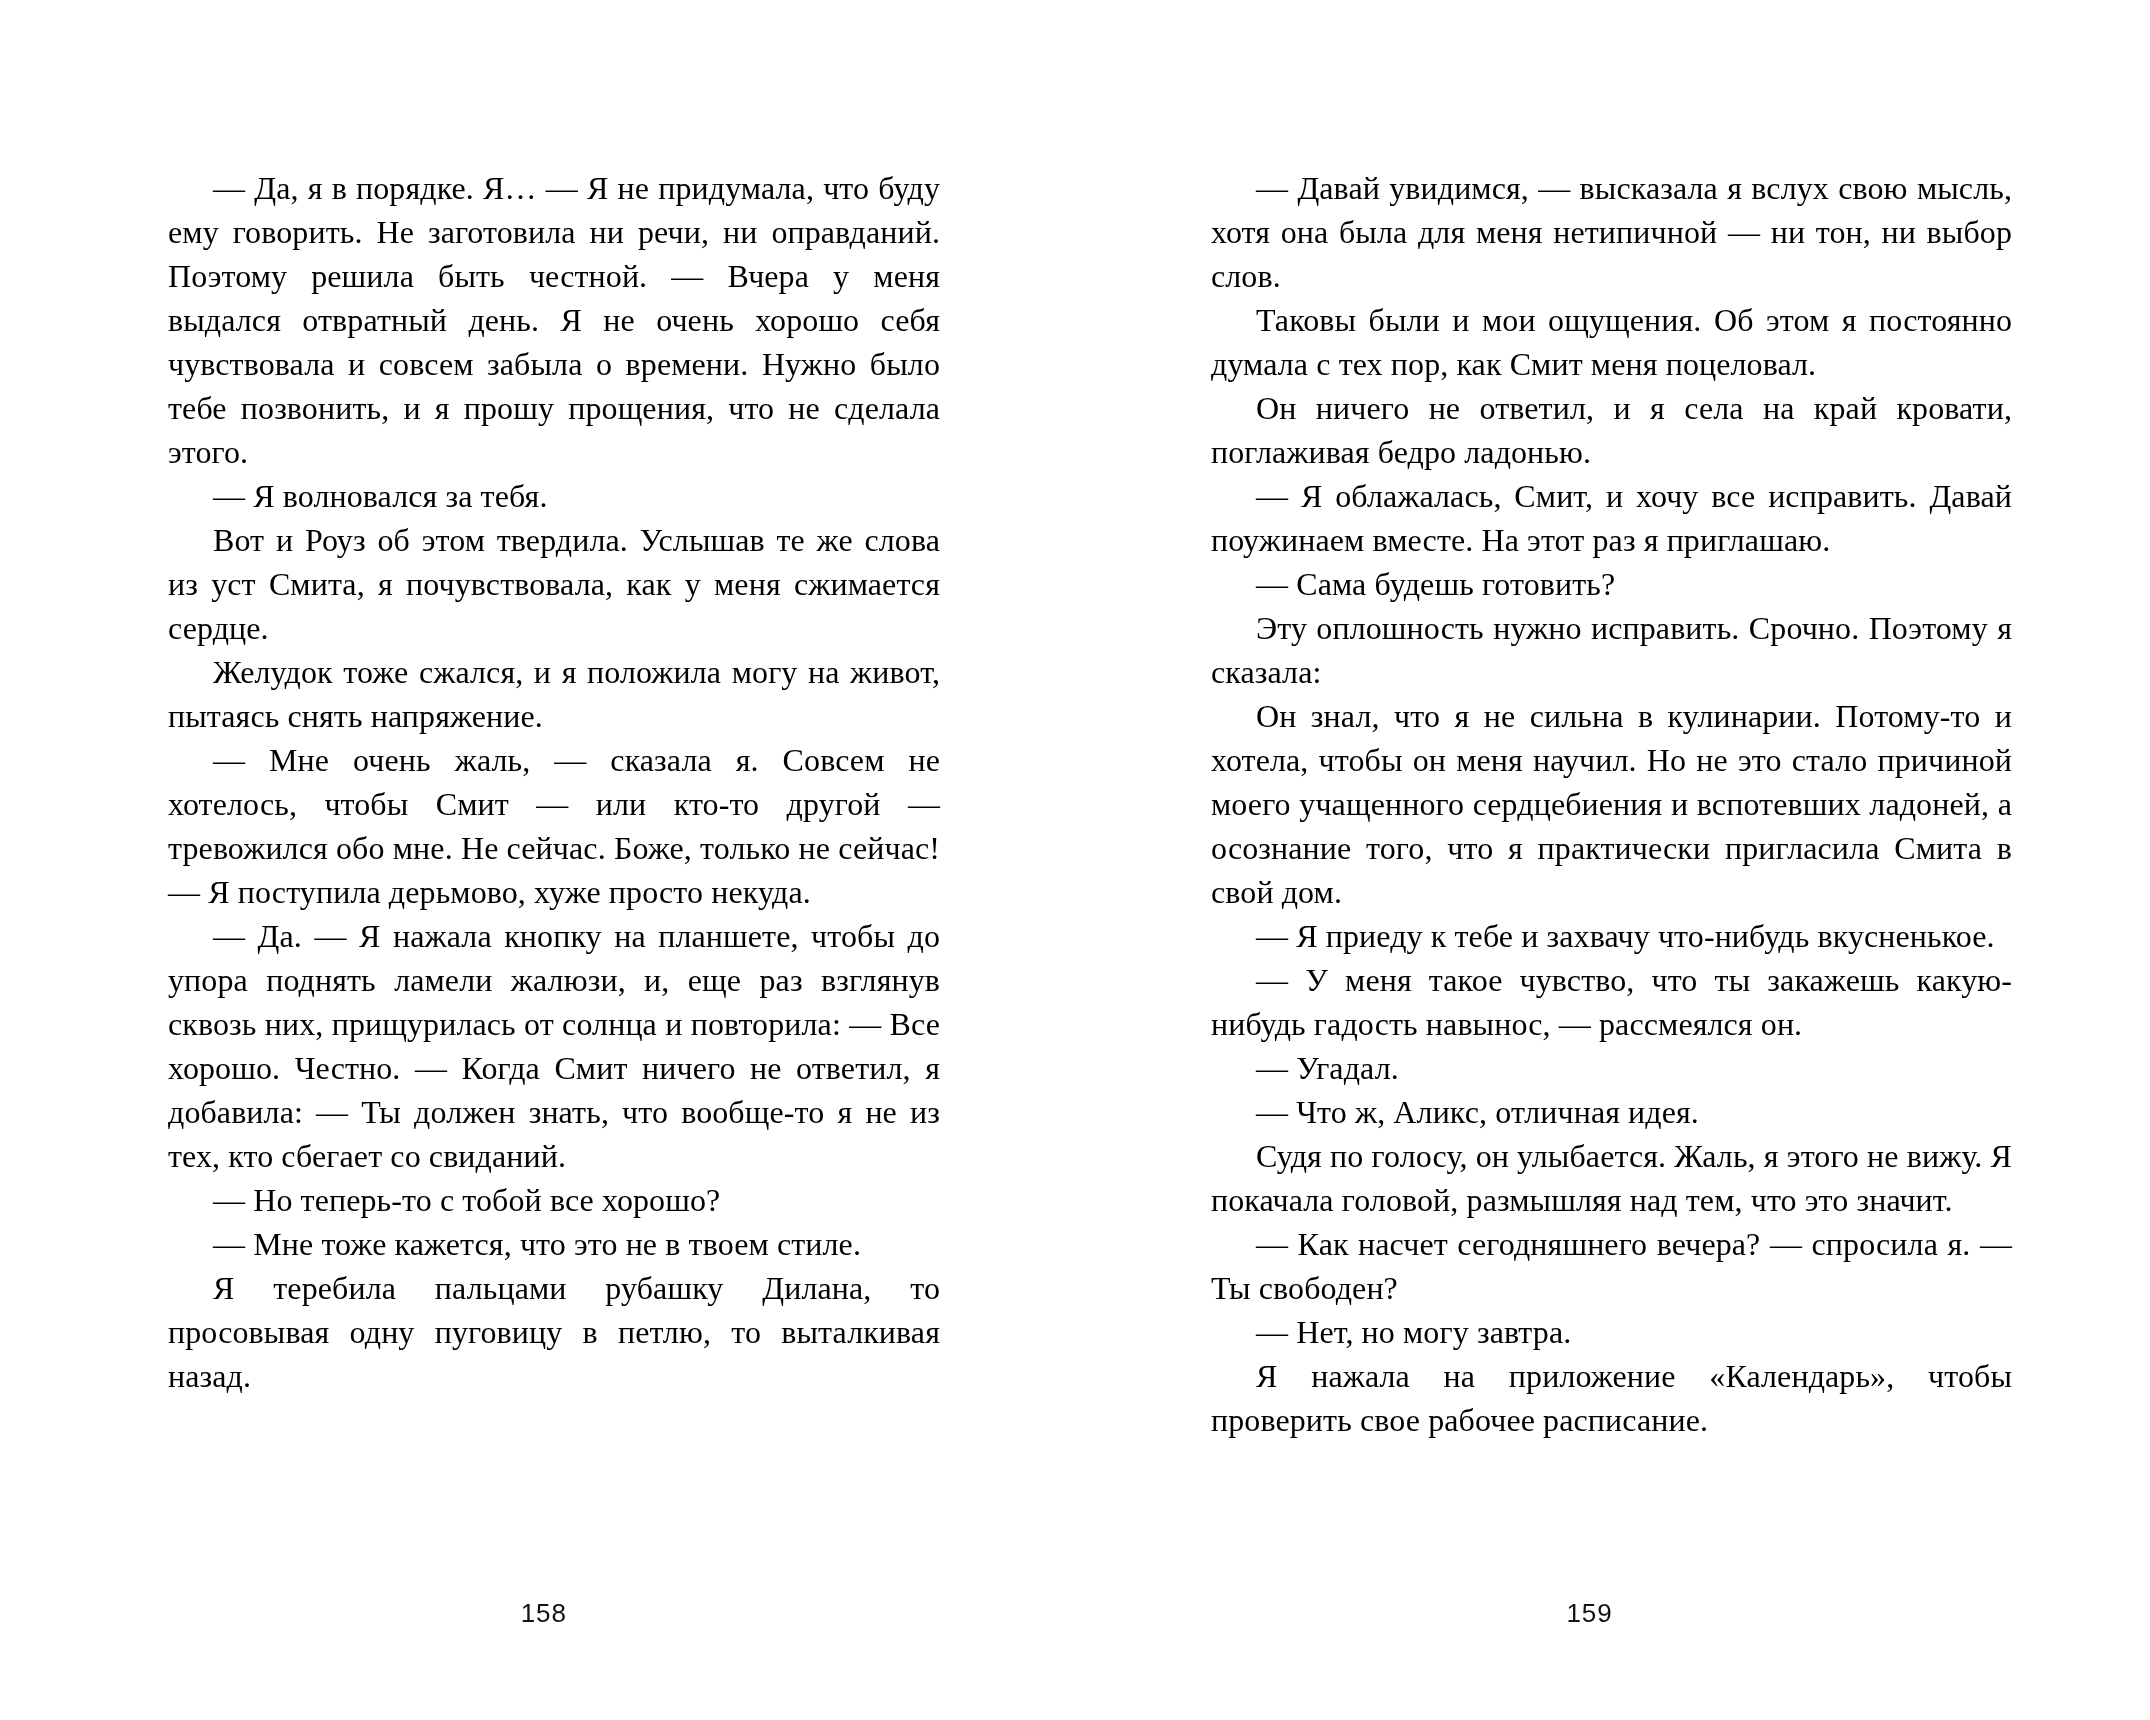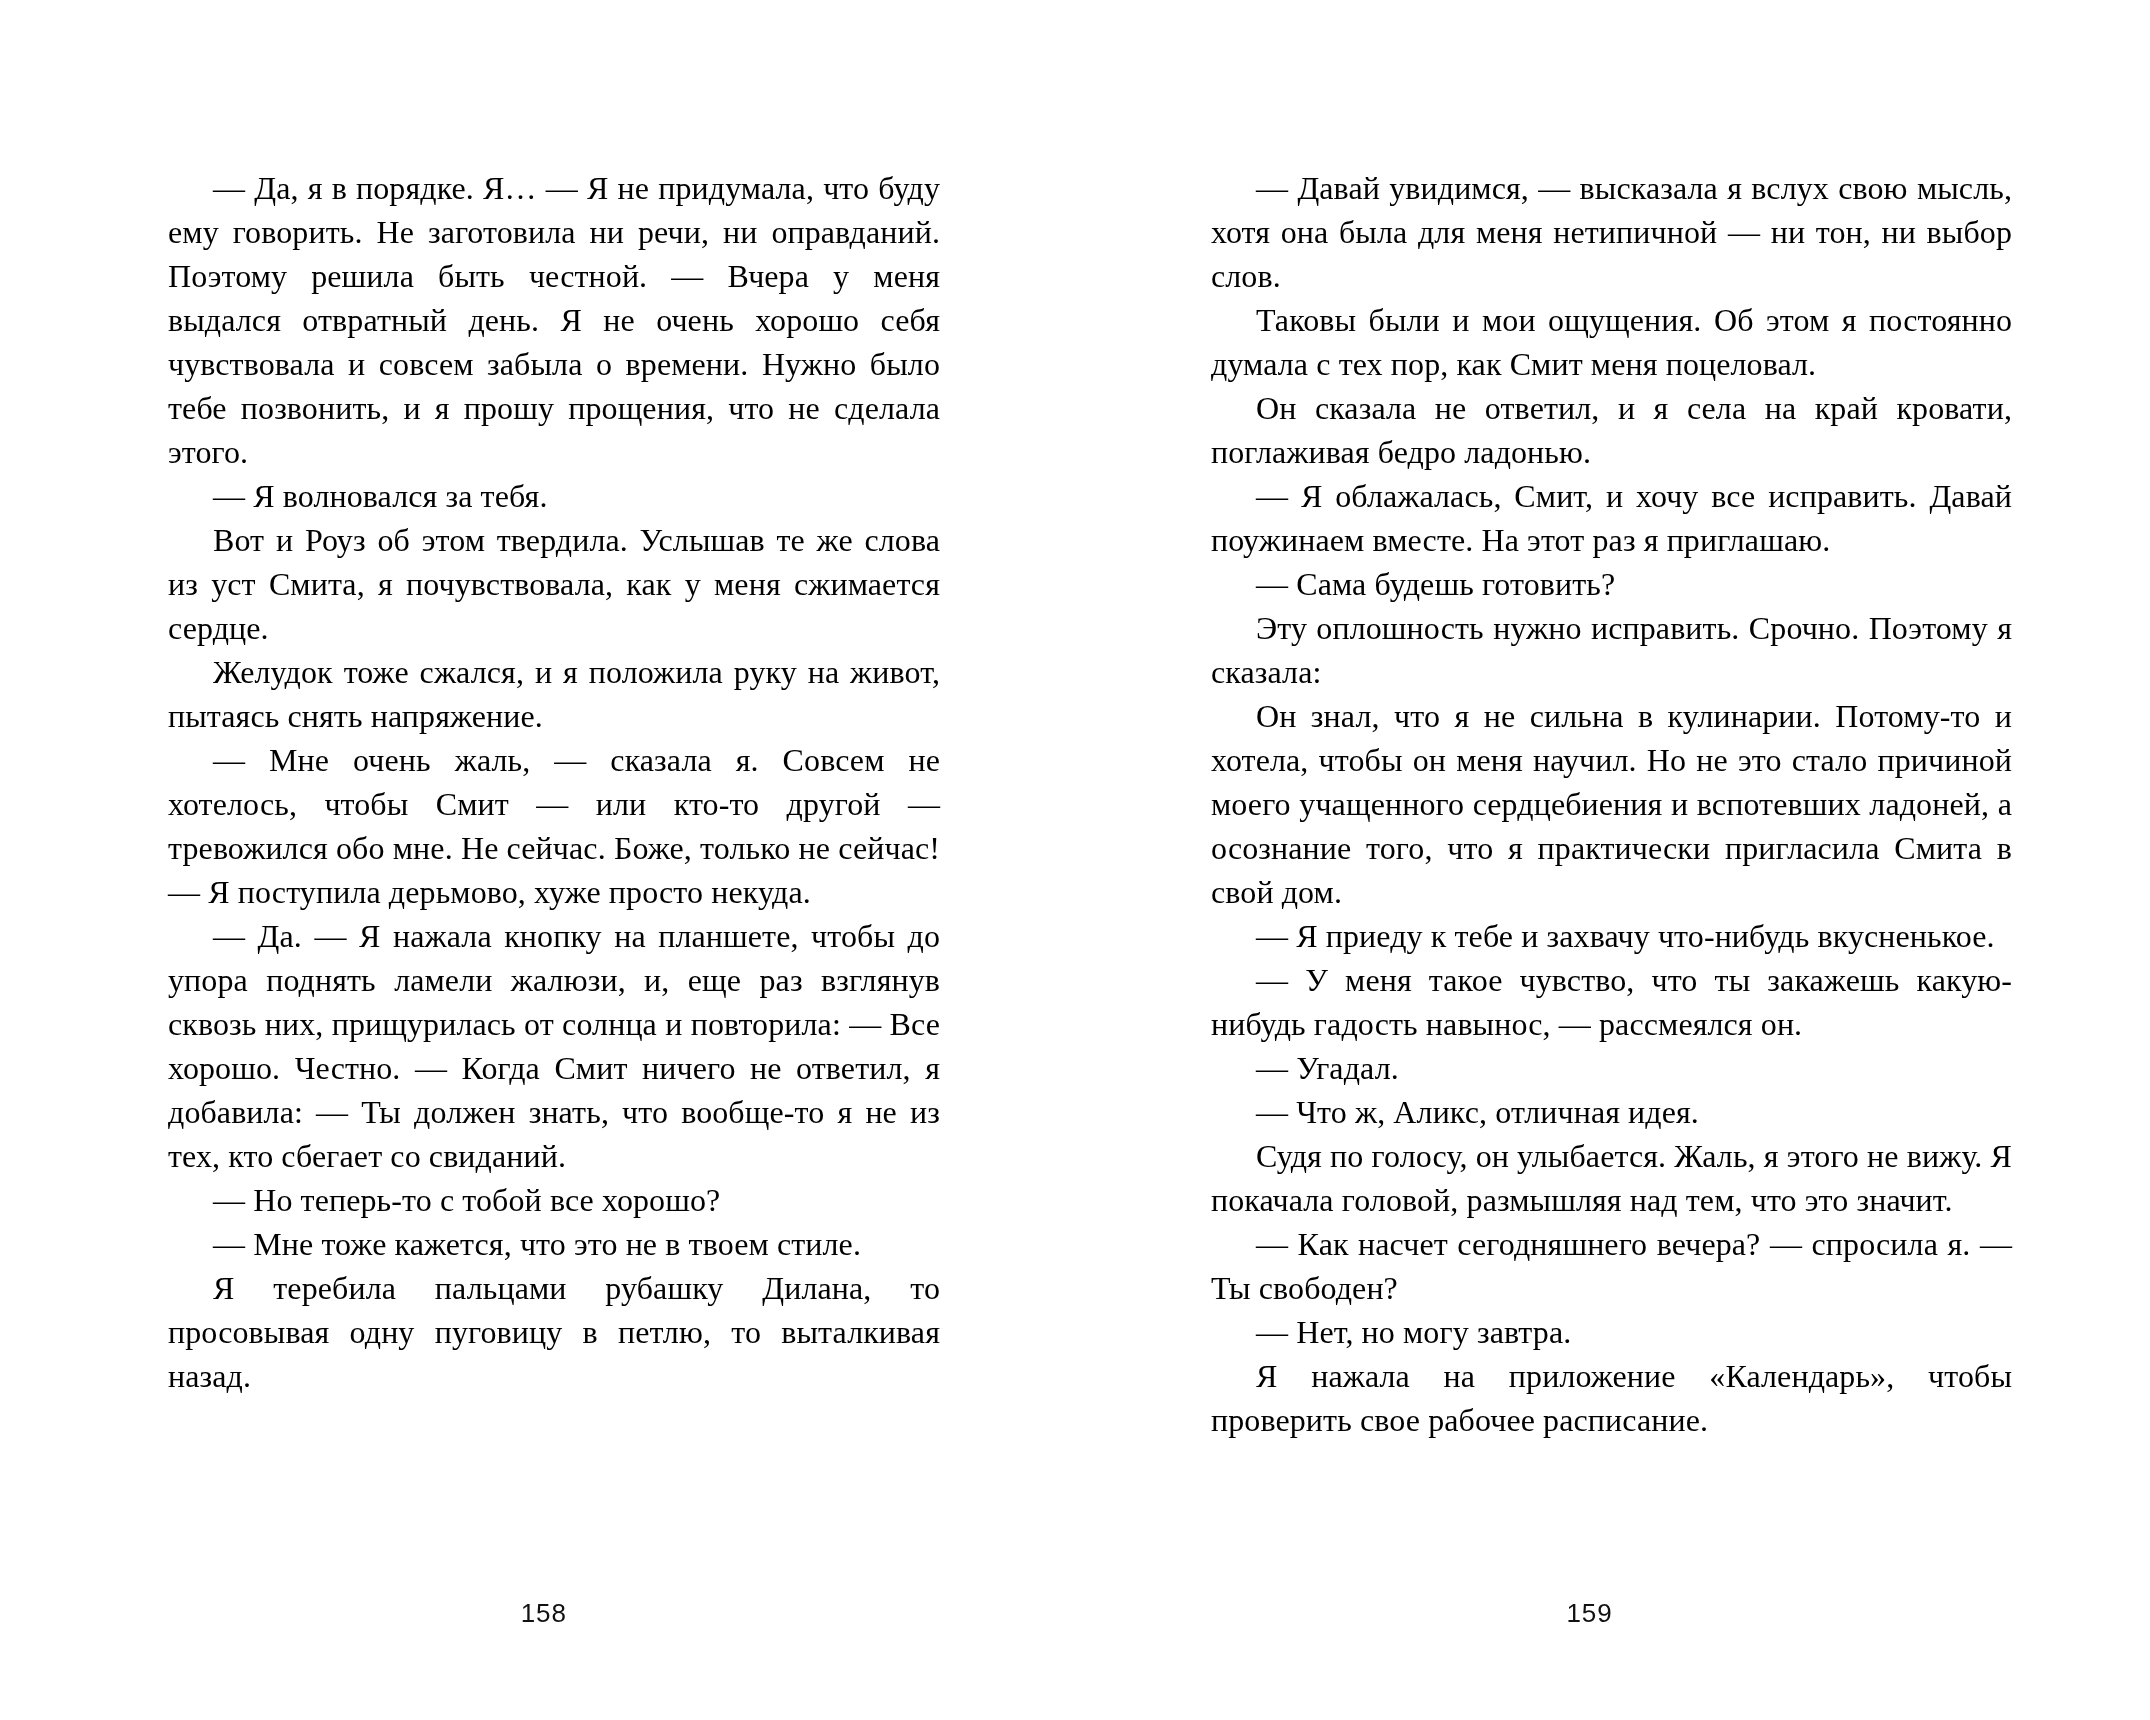--- a/index.html
+++ b/index.html
@@ -81,35 +81,35 @@
 </head>
 <body>
 
 <div class="spread">
 
   <div class="page page-left">
     <div class="textblock">
       <p>— Да, я в порядке. Я… — Я не придумала, что буду ему говорить. Не заготовила ни речи, ни оправданий. Поэтому решила быть честной. — Вчера у меня выдался отвратный день. Я не очень хорошо себя чувствовала и совсем забыла о времени. Нужно было тебе позвонить, и я прошу прощения, что не сделала этого.</p>
       <p>— Я волновался за тебя.</p>
       <p>Вот и Роуз об этом твердила. Услышав те же слова из уст Смита, я почувствовала, как у меня сжимается сердце.</p>
-      <p>Желудок тоже сжался, и я положила руку на живот, пытаясь снять напряжение.</p>
+      <p>Желудок тоже сжался, и я положила могу на живот, пытаясь снять напряжение.</p>
       <p>— Мне очень жаль, — сказала я. Совсем не хотелось, чтобы Смит — или кто-то другой — тревожился обо мне. Не сейчас. Боже, только не сейчас! — Я поступила дерьмово, хуже просто некуда.</p>
       <p>— Да. — Я нажала кнопку на планшете, чтобы до упора поднять ламели жалюзи, и, еще раз взглянув сквозь них, прищурилась от солнца и повторила: — Все хорошо. Честно. — Когда Смит ничего не ответил, я добавила: — Ты должен знать, что вообще-то я не из тех, кто сбегает со свиданий.</p>
       <p>— Но теперь-то с тобой все хорошо?</p>
       <p>— Мне тоже кажется, что это не в твоем стиле.</p>
       <p>Я теребила пальцами рубашку Дилана, то просовывая одну пуговицу в петлю, то выталкивая назад.</p>
     </div>
     <div class="folio">158</div>
   </div>
 
   <div class="page page-right">
     <div class="textblock">
       <p>— Давай увидимся, — высказала я вслух свою мысль, хотя она была для меня нетипичной — ни тон, ни выбор слов.</p>
       <p>Таковы были и мои ощущения. Об этом я постоянно думала с тех пор, как Смит меня поцеловал.</p>
-      <p>Он сказала не ответил, и я села на край кровати, поглаживая бедро ладонью.</p>
+      <p>Он ничего не ответил, и я села на край кровати, поглаживая бедро ладонью.</p>
       <p>— Я облажалась, Смит, и хочу все исправить. Давай поужинаем вместе. На этот раз я приглашаю.</p>
       <p>— Сама будешь готовить?</p>
       <p>Эту оплошность нужно исправить. Срочно. Поэтому я сказала:</p>
       <p>Он знал, что я не сильна в кулинарии. Потому-то и хотела, чтобы он меня научил. Но не это стало причиной моего учащенного сердцебиения и вспотевших ладоней, а осознание того, что я практически пригласила Смита в свой дом.</p>
       <p>— Я приеду к тебе и захвачу что-нибудь вкусненькое.</p>
       <p>— У меня такое чувство, что ты закажешь какую-нибудь гадость навынос, — рассмеялся он.</p>
       <p>— Угадал.</p>
       <p>— Что ж, Аликс, отличная идея.</p>
       <p>Судя по голосу, он улыбается. Жаль, я этого не вижу. Я покачала головой, размышляя над тем, что это значит.</p>
       <p>— Как насчет сегодняшнего вечера? — спросила я. — Ты свободен?</p>

